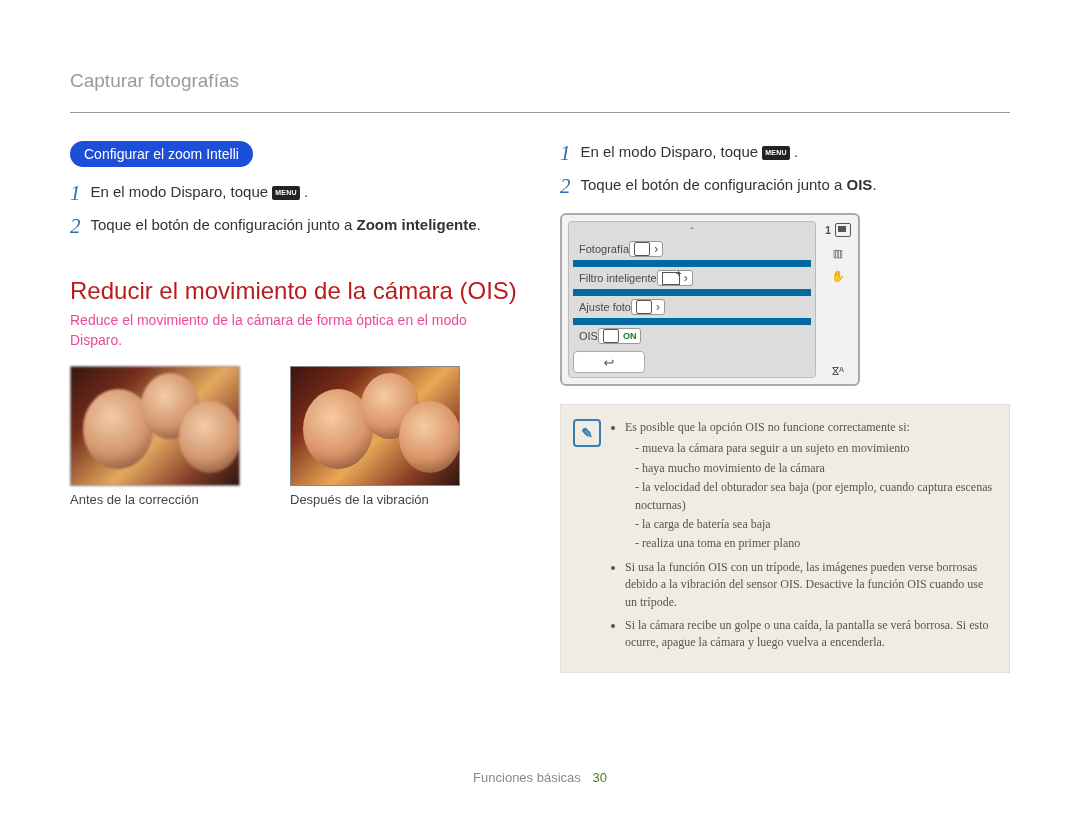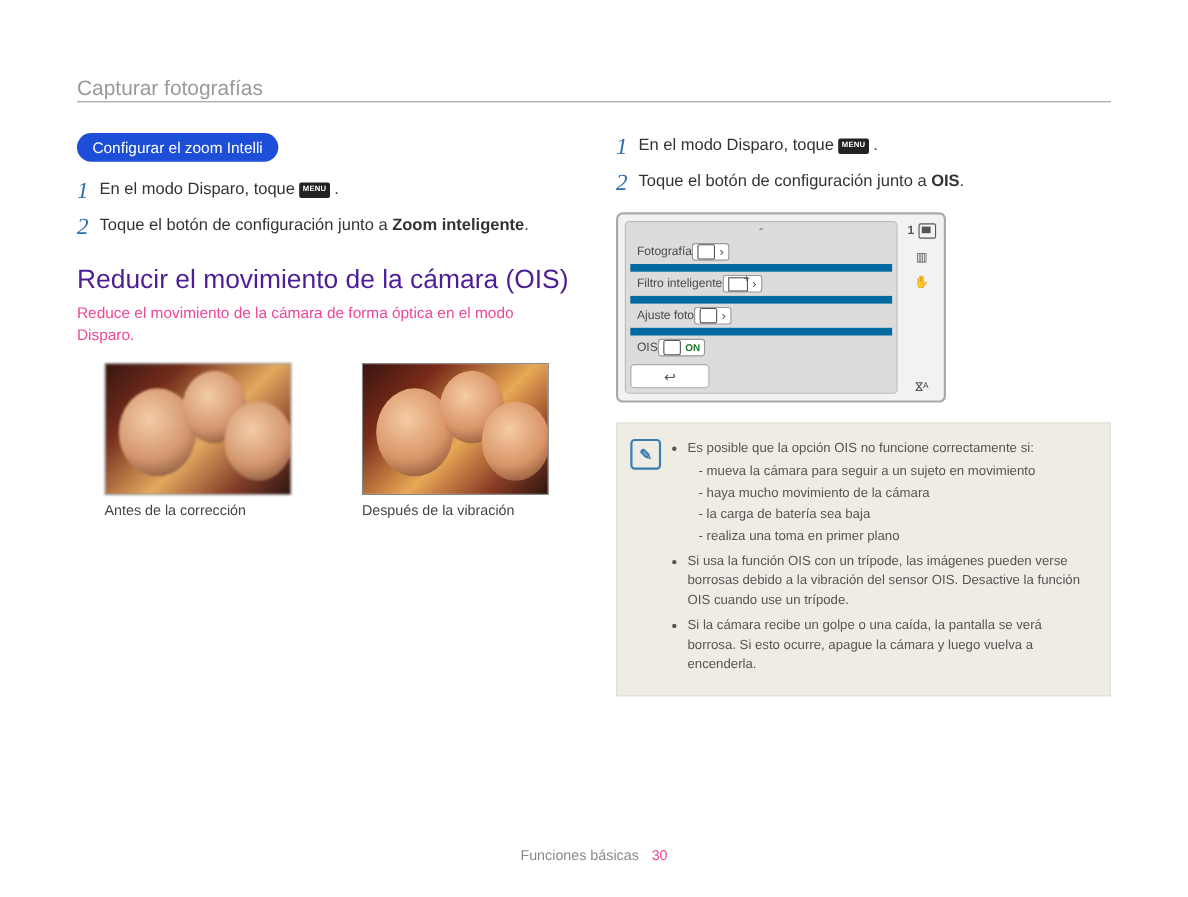--- a/index.html
+++ b/index.html
@@ -11,21 +11,21 @@
     height: 815px;
     box-sizing: border-box;
     padding: 70px 70px 0 70px;
     position: relative;
   }
   .header-title {
     font-size: 19px;
     color: #9a9a9a;
     font-weight: 300;
     border-bottom: 1px solid #9a9a9a;
-    padding-bottom: 0;
+    padding-bottom: 20px;
     margin-bottom: 28px;
   }
   .columns {
     display: flex;
     gap: 40px;
   }
   .col {
     flex: 1 1 0;
     min-width: 0;
   }
@@ -60,36 +60,36 @@
     background: #222;
     color: #fff;
     font-size: 7px;
     font-weight: bold;
     padding: 2px 3px;
     border-radius: 2px;
     vertical-align: 2px;
     letter-spacing: 0.2px;
   }
   .section-title {
-    color: #4c1d95;
+    color: #b91c1c;
     font-size: 24px;
     font-weight: 300;
-    margin: 24px 0 6px 0;
+    margin: 40px 0 6px 0;
   }
   .section-desc {
     font-size: 14px;
     color: #ec4899;
     margin-bottom: 16px;
     line-height: 1.4;
   }
   .img-row {
     display: flex;
     gap: 18px;
   }
-  .img-block { width: 202px; margin-left: 25px; }
+  .img-block { width: 202px; }
   .fake-photo {
     width: 170px;
     height: 120px;
     position: relative;
     border: 1px solid #888;
     box-sizing: border-box;
     overflow: hidden;
     background: linear-gradient(135deg, #3b1410 0%, #7a2c18 25%, #e9a856 55%, #8a3d26 80%, #2e140f 100%);
   }
   .fake-photo.blur { filter: blur(1.2px) saturate(0.9); }
@@ -164,31 +164,31 @@
     padding:14px 16px 14px 50px;
     font-size:12px; color:#555; line-height:1.45;
     position:relative;
   }
   .note-box .note-icon {
     position:absolute; left:12px; top:14px; width:24px; height:24px;
     border:2px solid #3a7db3; border-radius:4px; color:#3a7db3;
     display:flex; align-items:center; justify-content:center;
     font-weight:bold; font-size:14px;
   }
-  .note-box ul { margin:0; padding-left:14px; }
+  .note-box ul { margin:0; padding-left:14px;font-family:Liberation Serif, serif; }
   .note-box ul li { margin-bottom:6px; }
   .note-box ul li ul.dash { list-style:none; padding-left:10px; margin:4px 0 0 0;}
   .note-box ul li ul.dash li::before { content:"-  "; }
   .note-box ul li ul.dash li { margin-bottom:2px; }
 
   .footer {
     position:absolute; bottom:30px; left:0; right:0;
     text-align:center; font-size:13px; color:#888;
   }
-  .footer .pg { color:#ec4899; margin-left:8px; }
+  .footer .pg { color:#4d7c0f; margin-left:8px; }
 </style>
 </head>
 <body>
 
 <div class="header-title">Capturar fotografías</div>
 
 <div class="columns">
 
   <div class="col">
     <div class="pill">Configurar el zoom Intelli</div>
@@ -303,20 +303,21 @@
     </div>
 
     <div class="note-box">
       <div class="note-icon">✎</div>
       <ul>
         <li>
           <span>Es posible que la opción OIS no funcione correctamente si:</span>
           <ul class="dash">
             <li>mueva la cámara para seguir a un sujeto en movimiento</li>
             <li>haya mucho movimiento de la cámara</li>
+            <li>la velocidad del obturador sea baja (por ejemplo, cuando captura escenas nocturnas)</li>
             <li>la carga de batería sea baja</li>
             <li>realiza una toma en primer plano</li>
           </ul>
         </li>
         <li>Si usa la función OIS con un trípode, las imágenes pueden verse borrosas debido a la vibración del sensor OIS. Desactive la función OIS cuando use un trípode.</li>
         <li>Si la cámara recibe un golpe o una caída, la pantalla se verá borrosa. Si esto ocurre, apague la cámara y luego vuelva a encenderla.</li>
       </ul>
     </div>
   </div>
 </div>

